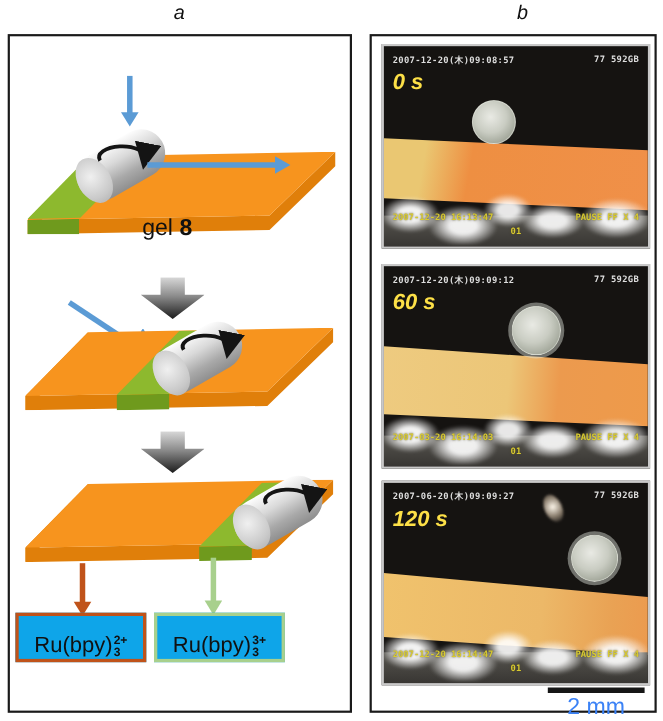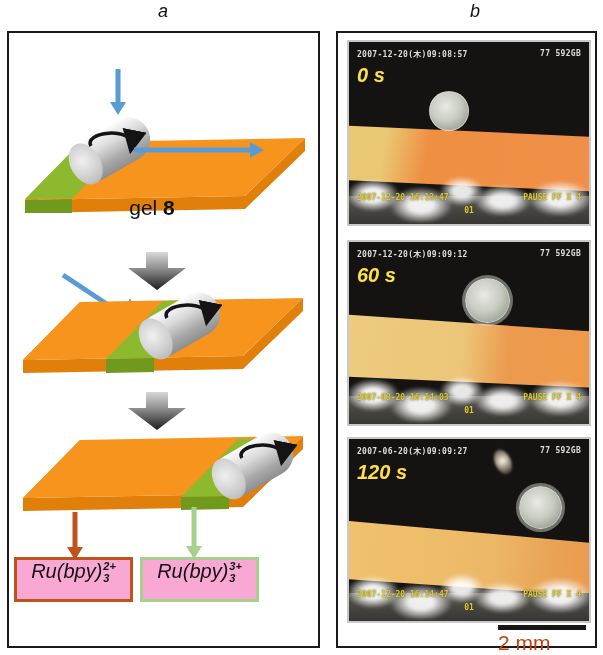--- a/index.html
+++ b/index.html
@@ -41,22 +41,22 @@
   .arrow-right{position:absolute;height:18px;}
   .arrow-right .sh{position:absolute;top:50%;transform:translateY(-50%);left:0;height:5px;}
   .arrow-right .hd{position:absolute;top:50%;transform:translateY(-50%);right:0;width:0;height:0;
      border-top:8px solid transparent;border-bottom:8px solid transparent;}
   .blue .sh{background:#5b9bd5;} .blue.arrow-down .hd{border-top:13px solid #5b9bd5;}
   .blue.arrow-right .hd{border-left:14px solid #5b9bd5;}
   .orng .sh{background:#c0531a;} .orng.arrow-down .hd{border-top:13px solid #c0531a;}
   .grn .sh{background:#a8d08d;} .grn.arrow-down .hd{border-top:13px solid #a8d08d;}
 
   .lbl{position:absolute;font-size:21px;line-height:1.15;color:#111;}
-  .rbox{position:absolute;width:113px;height:39px;border:3px solid;background:#f9a8d4;
-        display:flex;align-items:flex-start;justify-content:center;font-size:20px;font-style:italic;}
+  .rbox{position:absolute;width:113px;height:39px;border:3px solid;background:#0ea5e9;
+        display:flex;align-items:flex-end;justify-content:center;font-size:20px;}
   .stack{display:inline-flex;flex-direction:column;align-items:flex-start;font-size:11px;
          line-height:1.05;margin-left:1px;transform:translateY(1px);font-weight:bold;}
 
   
   .photo{position:absolute;left:9px;width:240px;height:182px;border:2px solid #c9c9c9;
          background:#151311;overflow:hidden;}
   .photo>div{position:absolute;}
   .ph-ts{top:7px;left:8px;right:8px;display:flex;justify-content:space-between;
     font-family:"DejaVu Sans Mono",monospace;font-size:8px;font-weight:bold;color:#dedede;letter-spacing:.3px;}
   .ph-label{left:8px;top:22px;font-size:20px;font-weight:bold;color:#fde047;font-style:italic;}
@@ -81,21 +81,21 @@
   .c3{left:170px;top:47px;width:41px;height:41px;box-shadow:0 0 0 3px rgba(225,228,220,.45);}
   .ph-flare{left:146px;top:10px;width:16px;height:26px;border-radius:50%;transform:rotate(-25deg);
     filter:blur(1px);background:radial-gradient(circle at 50% 45%,#fff8ec 0%,rgba(210,190,165,.6) 55%,rgba(210,190,165,0) 100%);}
   .ph-osd1{bottom:22px;left:8px;right:8px;display:flex;justify-content:space-between;
     font-family:"DejaVu Sans Mono",monospace;font-size:8px;font-weight:bold;color:#d8ca30;
     text-shadow:0 0 2px #4a4420;filter:blur(.4px);}
   .ph-osd2{bottom:9px;left:0;right:0;text-align:center;
     font-family:"DejaVu Sans Mono",monospace;font-size:8px;font-weight:bold;color:#d8ca30;
     text-shadow:0 0 2px #4a4420;filter:blur(.4px);}
   .sbar{position:absolute;left:160px;top:592px;width:88px;height:5px;background:#161616;}
-  .slabel{position:absolute;left:160px;top:598px;width:88px;font-size:21px;color:#c2410c;}
+  .slabel{position:absolute;left:160px;top:598px;width:88px;text-align:center;font-size:21px;color:#3b82f6;}
 </style>
 </head>
 <body>
 
 <div class="canvas">
 
   <div class="pane-label" style="left:158px">a</div>
   <div class="pane-label" style="left:470px">b</div>
 
   <div class="panel panel-a">

